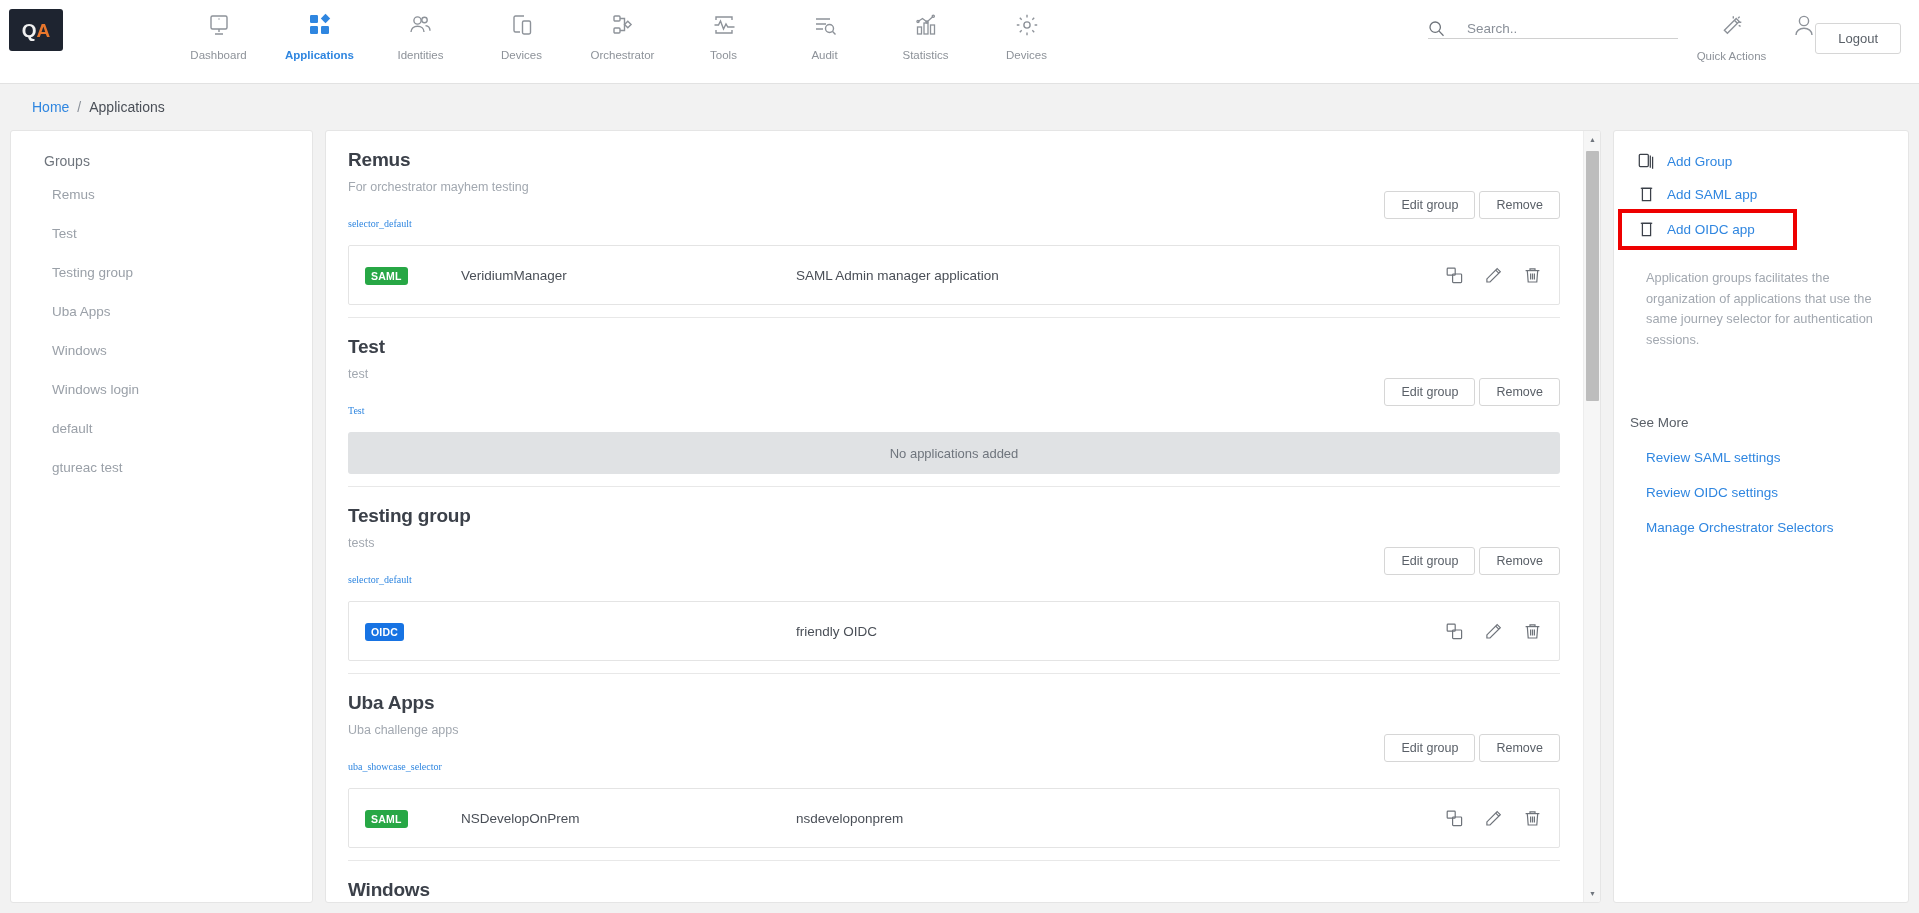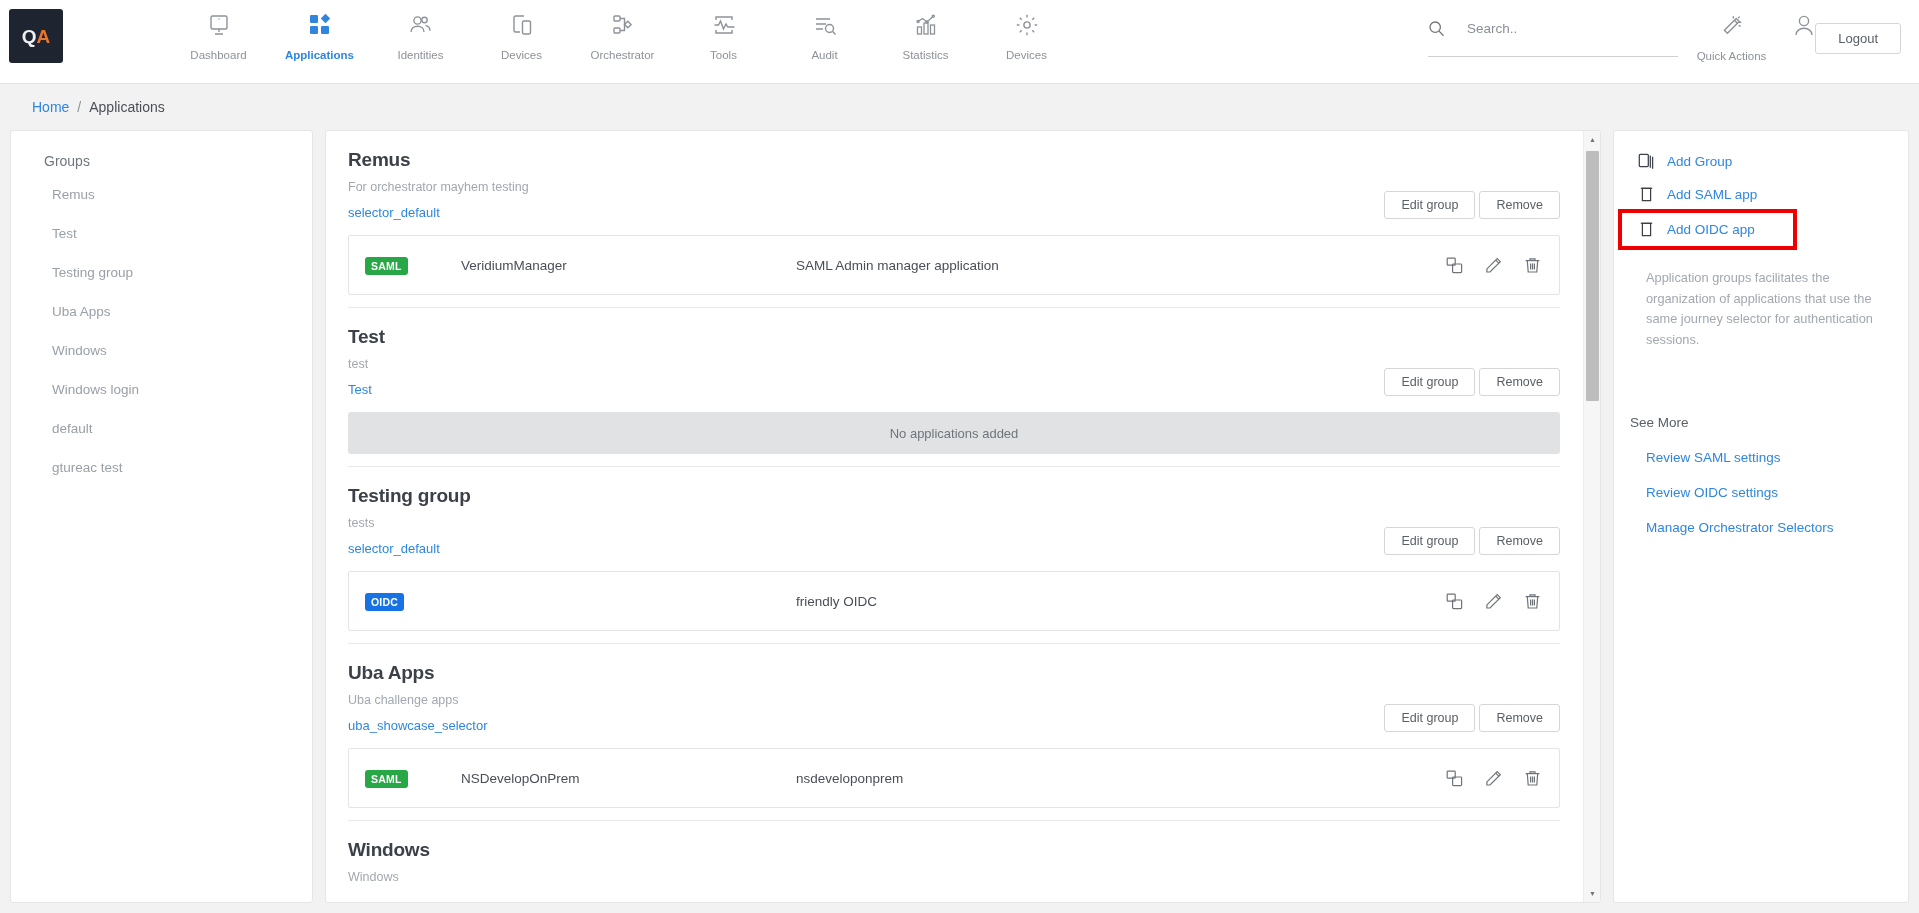--- a/index.html
+++ b/index.html
@@ -13,21 +13,21 @@
   
   .topbar {
     position: relative;
     height: 84px;
     background: #ffffff;
     border-bottom: 1px solid #e2e2e2;
     display: flex;
     align-items: flex-start;
   }
   .logo {
-    width: 54px; height: 54px;
+    width: 54px; height: 42px;
     margin: 9px 0 0 9px;
     background: #1e2430;
     border-radius: 3px;
     display: flex; align-items: center; justify-content: center;
     flex: 0 0 auto;
   }
   .logo-text {
     font-size: 19px; font-weight: bold; letter-spacing: 0px;
     line-height: 1;
   }
@@ -68,21 +68,21 @@
     display: flex;
     align-items: flex-start;
   }
   .search-wrap {
     position: absolute;
     left: -491px;
     top: 20px;
     width: 250px;
     display: flex; align-items: center;
     border-bottom: 1px solid #d0d0d0;
-    padding-bottom: 19px;
+    padding-bottom: 1px;
   }
   .search-icon { color: #6e737a; display: flex; align-items: center; }
   .search-input {
     border: none; outline: none;
     background: transparent;
     margin-left: 22px;
     font-size: 13.5px;
     color: #5a6068;
     font-family: "Liberation Sans", sans-serif;
     width: 185px;
@@ -176,22 +176,23 @@
   .group-block + .group-block { border-top: 1px solid #e8e8e8; margin-top: 12px; padding-top: 18px; }
   .group-head { position: relative; }
   .group-name {
     font-size: 19px; font-weight: bold; color: #3b4049;
     letter-spacing: -0.2px;
   }
   .group-desc {
     font-size: 12.5px; color: #a2a8b0; margin-top: 9px;
   }
   .group-selector {
-    font-size: 13px; color: #2f86e0; margin-top: 11px; cursor: pointer;
+    font-size: 10px; color: #2f86e0; margin-top: 24px; cursor: pointer;
     display: inline-block;
+    font-family: Liberation Serif, serif;
   }
   .group-actions {
     position: absolute; right: 0; top: 42px;
     display: flex; gap: 4px;
   }
   .gbtn {
     font-size: 12.5px;
     color: #5a6068;
     background: #fff;
     border: 1px solid #d6d6d6;

